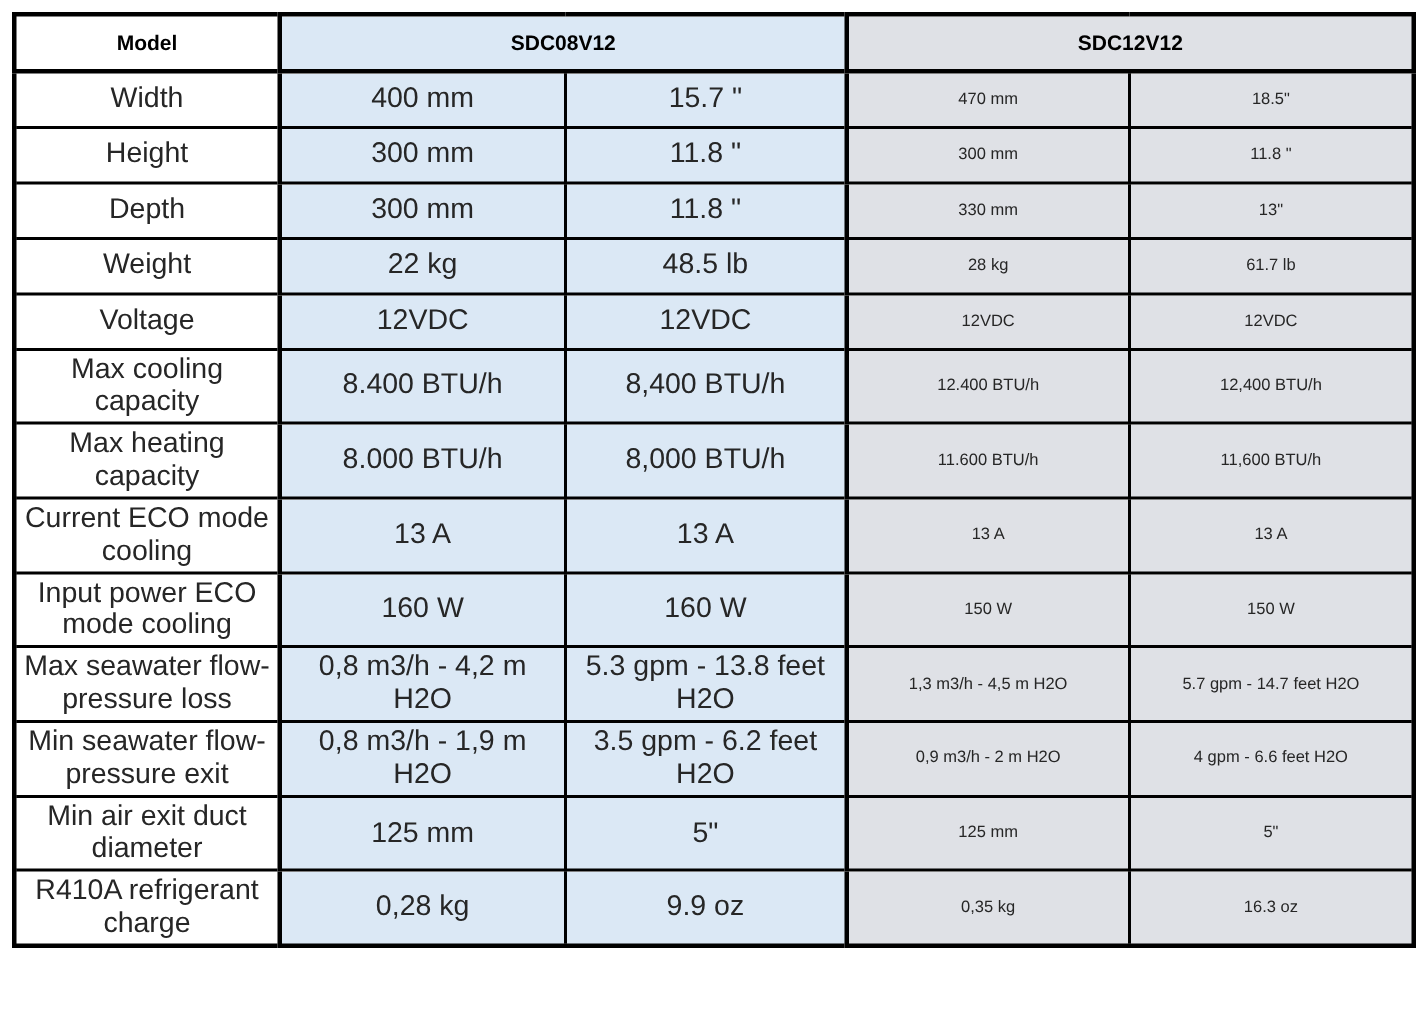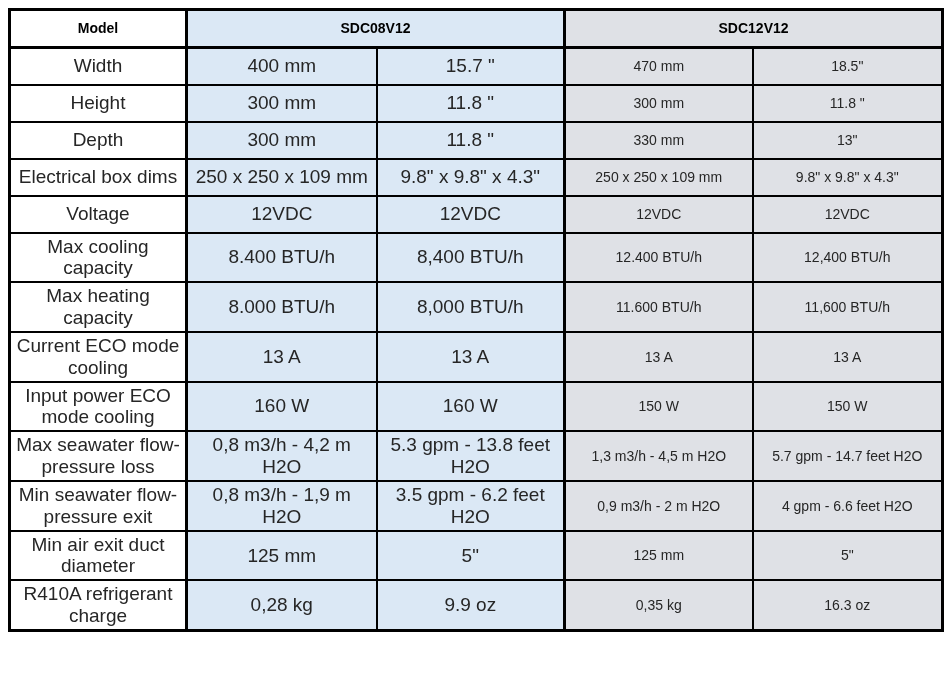--- a/index.html
+++ b/index.html
@@ -54,21 +54,21 @@
     background:var(--label-bg);
     font-size:19px;
     border-right:3px solid var(--border-color);
   }
   td.col-a{
     background:var(--col-a-bg);
     font-size:19px;
   }
   td.col-b{
     background:var(--col-b-bg);
-    font-size:14px;
+    font-size:11px;
   }
   td.group-start{border-left:3px solid var(--border-color);}
 </style>
 </head>
 <body>
 
 <div class="page">
   <table>
     <colgroup>
       <col class="c-label">
@@ -100,25 +100,25 @@
           <td class="col-b">11.8 "</td>
         </tr>
         <tr>
           <td class="label-cell">Depth</td>
           <td class="col-a">300 mm</td>
           <td class="col-a">11.8 "</td>
           <td class="col-b group-start">330 mm</td>
           <td class="col-b">13"</td>
         </tr>
         <tr>
-          <td class="label-cell">Electrical box dims</td>
-          <td class="col-a">250 x 250 x 109 mm</td>
-          <td class="col-a">9.8" x 9.8" x 4.3"</td>
-          <td class="col-b group-start">250 x 250 x 109 mm</td>
-          <td class="col-b">9.8" x 9.8" x 4.3"</td>
+          <td class="label-cell">Weight</td>
+          <td class="col-a">22 kg</td>
+          <td class="col-a">48.5 lb</td>
+          <td class="col-b group-start">28 kg</td>
+          <td class="col-b">61.7 lb</td>
         </tr>
         <tr>
           <td class="label-cell">Voltage</td>
           <td class="col-a">12VDC</td>
           <td class="col-a">12VDC</td>
           <td class="col-b group-start">12VDC</td>
           <td class="col-b">12VDC</td>
         </tr>
         <tr>
           <td class="label-cell">Max cooling capacity</td>

